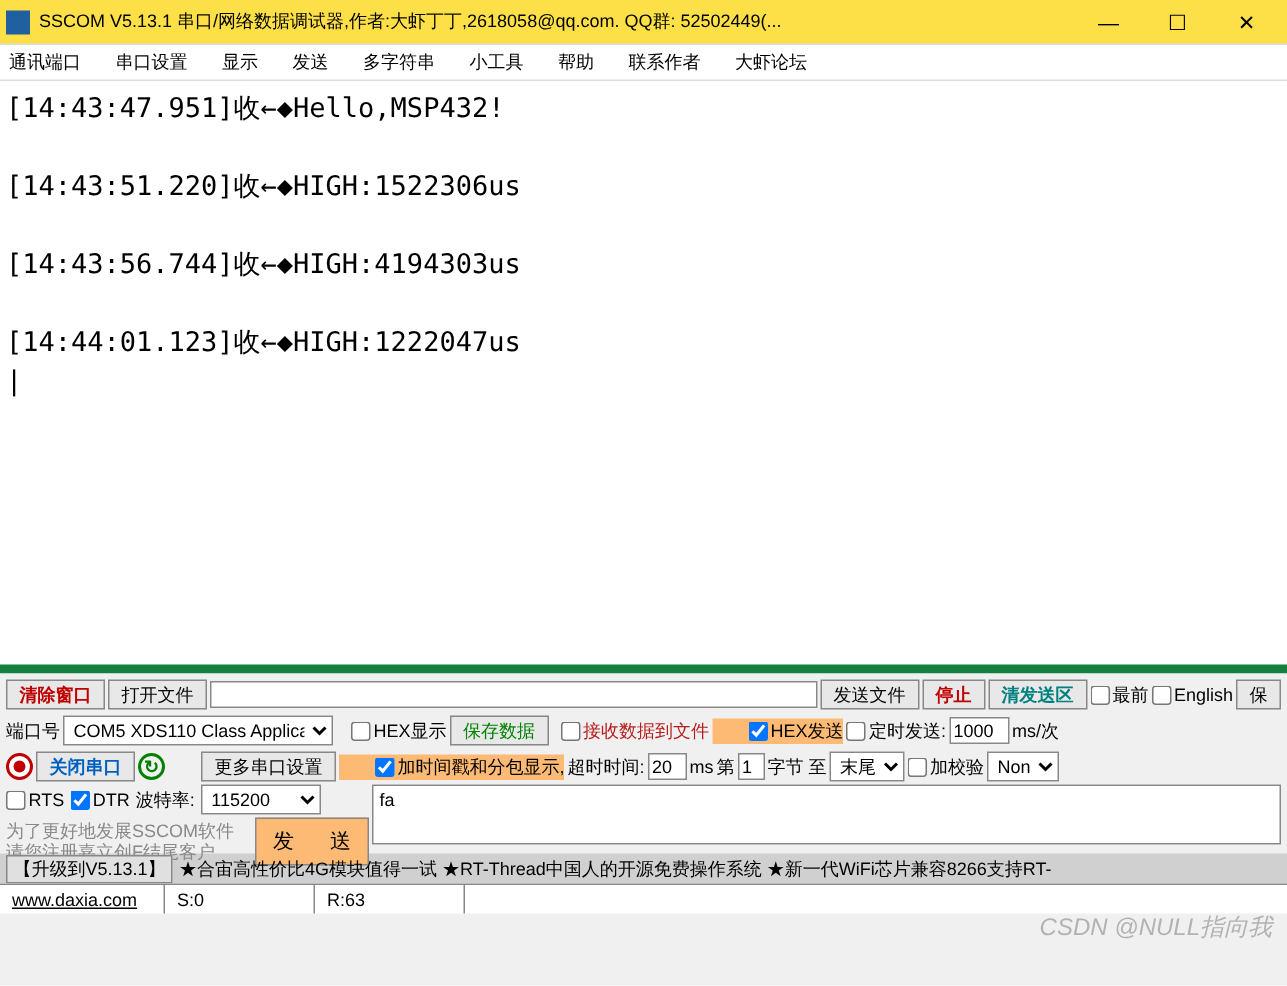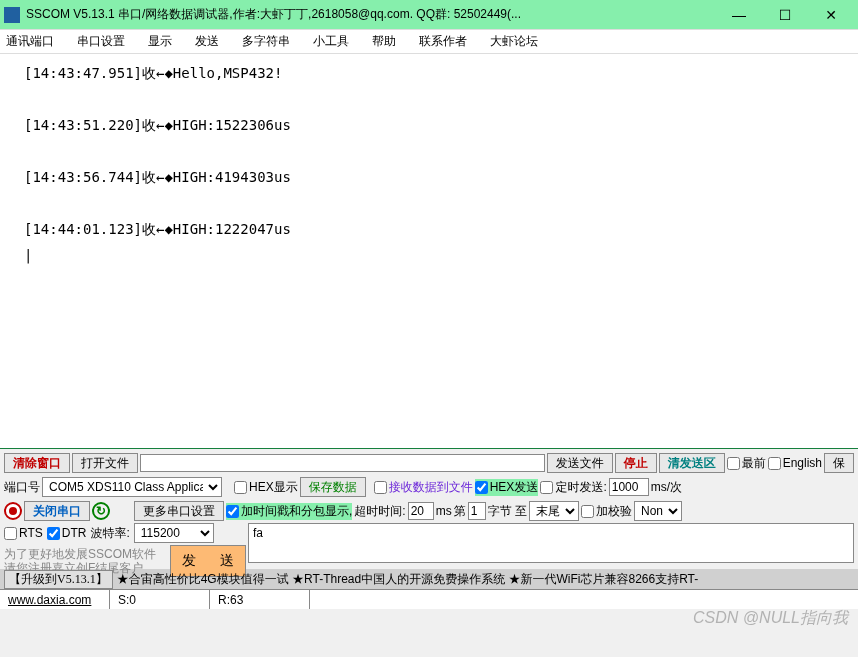--- a/index.html
+++ b/index.html
@@ -1,40 +1,40 @@
 <!DOCTYPE html>
 <html><head>
 <meta charset="utf-8">
 <style>
 * { box-sizing: border-box; margin: 0; padding: 0; }
 body { font-family: "Microsoft YaHei", SimSun, sans-serif; font-size: 12px; background: #f0f0f0; width: 858px; height: 657px; overflow: hidden; position: relative; }
-.titlebar { height: 30px; background: #86efac; display: flex; align-items: center; padding: 0 4px; border-bottom: 1px solid #ddd; }
+.titlebar { height: 30px; background: #fde047; display: flex; align-items: center; padding: 0 4px; border-bottom: 1px solid #ddd; }
 .titlebar .icon { width: 16px; height: 16px; background: #2060a0; margin-right: 6px; }
 .titlebar .title { flex: 1; font-size: 12px; color: #000; }
 .titlebar .winbtn { width: 46px; height: 28px; display: flex; align-items: center; justify-content: center; color: #000; font-size: 14px; }
 .menubar { height: 24px; background: #fff; display: flex; align-items: center; padding: 0 6px; gap: 23px; border-bottom: 1px solid #ddd; }
 .menubar span { color: #000; cursor: default; }
-.console { background: #fff; height: 395px; padding: 6px 24px; font-family: "NSimSun", "SimSun", monospace; font-size: 14px; line-height: 26px; white-space: pre; overflow: hidden; border-bottom: 1px solid #15803d; }
+.console { background: #fff; height: 395px; padding: 6px 4px; font-family: "NSimSun", "SimSun", monospace; font-size: 18px; line-height: 26px; white-space: pre; overflow: hidden; border-bottom: 6px solid #15803d; }
 .panel { background: #f0f0f0; padding: 2px 4px; }
 .row { display: flex; align-items: center; height: 24px; gap: 2px; }
 .btn { background: #e8e8e8; border: 1px solid #888; padding: 1px 8px; height: 20px; font-size: 12px; display: inline-flex; align-items: center; }
 .btn.red { color: #c00000; font-weight: bold; }
 .btn.green { color: #008000; }
 .btn.bluegreen { color: #008080; font-weight: bold; }
 .txtbox { border: 1px solid #888; background: #fff; height: 18px; padding: 0 2px; font-size: 12px; }
 .chk { display: inline-flex; align-items: center; gap: 2px; }
 .chk input { margin: 0; }
-.hl-yellow { background: #86efac; }
+.hl-yellow { background: #fdba74; padding-left: 24px; }
 .sel { border: 1px solid #888; background: #fff; height: 20px; font-size: 12px; padding: 0 2px; }
 .roundbtn { width: 18px; height: 18px; border-radius: 50%; border: 2px solid #c00000; background: #fff; display: inline-flex; align-items: center; justify-content: center; }
 .roundbtn.inner { width: 8px; height: 8px; background: #c00000; border-radius: 50%; border: none; }
 .greenround { width: 18px; height: 18px; border: 2px solid #008000; border-radius: 50%; display: inline-flex; align-items: center; justify-content: center; color: #008000; font-weight: bold; }
 .sendbtn { background: #fdba74; border: 1px solid #888; width: 76px; height: 32px; font-size: 14px; letter-spacing: 10px; padding-left: 10px; }
 .adbar { background: #d0d0d0; height: 20px; display: flex; align-items: center; padding: 0 4px; font-size: 12px; overflow: hidden; white-space: nowrap; }
-.adbtn { background: #e0e0e0; border: 1px solid #888; padding: 0 4px; margin-right: 4px; font-family: Liberation Serif, serif; }
+.adbtn { background: #e0e0e0; border: 1px solid #888; padding: 0 4px; margin-right: 4px; }
 .statusbar { background: #fff; height: 20px; display: flex; align-items: center; border-top: 1px solid #888; font-size: 12px; }
 .statusbar .cell { border-right: 1px solid #888; padding: 0 8px; height: 100%; display: flex; align-items: center; }
 .watermark { position: absolute; bottom: 28px; right: 10px; color: rgba(128,128,128,0.55); font-size: 16px; font-style: italic; pointer-events: none; }
 .grey { color: #888; }
 .sendarea { border: 1px solid #888; background: #fff; height: 40px; flex: 1; padding: 2px 4px; }
 </style>
 </head>
 <body>
 
 <div class="titlebar">
@@ -91,21 +91,21 @@
     <select class="sel" style="width:180px"><option>COM5 XDS110 Class Applicat</option></select>
     <span style="width:8px"></span>
     <label class="chk">
         <input type="checkbox" style="">
         <span>HEX显示</span>
       </label>
     <button class="btn green">保存数据</button>
     <span style="width:4px"></span>
     <label class="chk">
         <input type="checkbox" style="">
-        <span style="color:#6d28d9">接收数据到文件</span>
+        <span style="color:#b91c1c">接收数据到文件</span>
       </label>
     <label class="chk hl-yellow">
         <input type="checkbox" checked="" style="">
         <span>HEX发送</span>
       </label>
     <label class="chk">
         <input type="checkbox" style="">
         <span>定时发送:</span>
       </label>
     <input class="txtbox" style="width: 40px;" value="1000">

